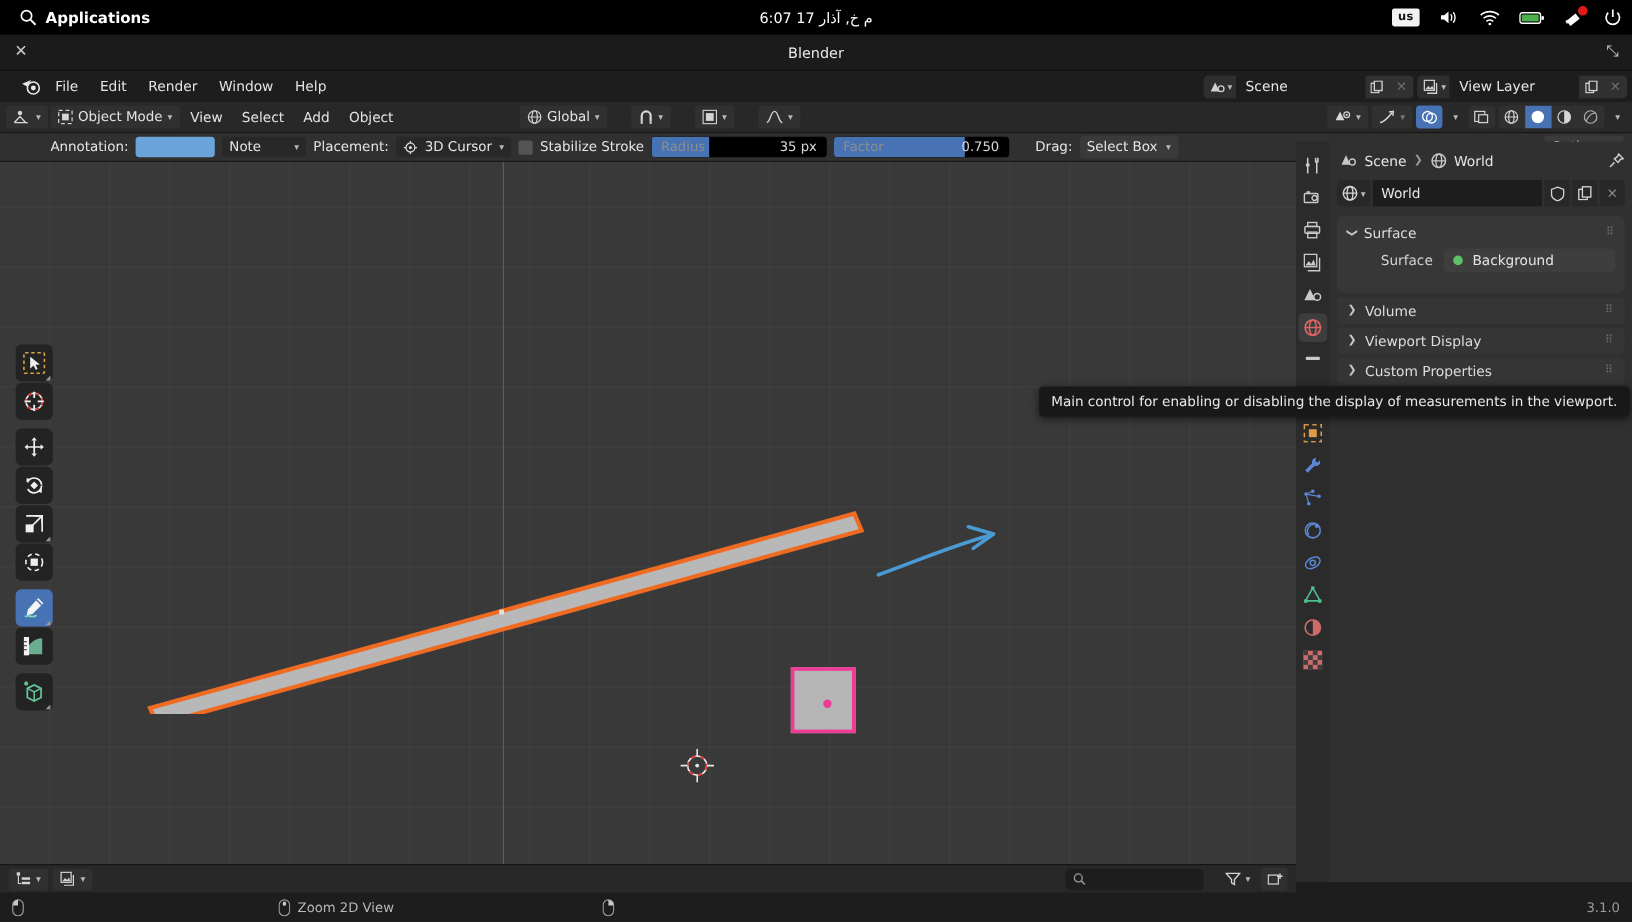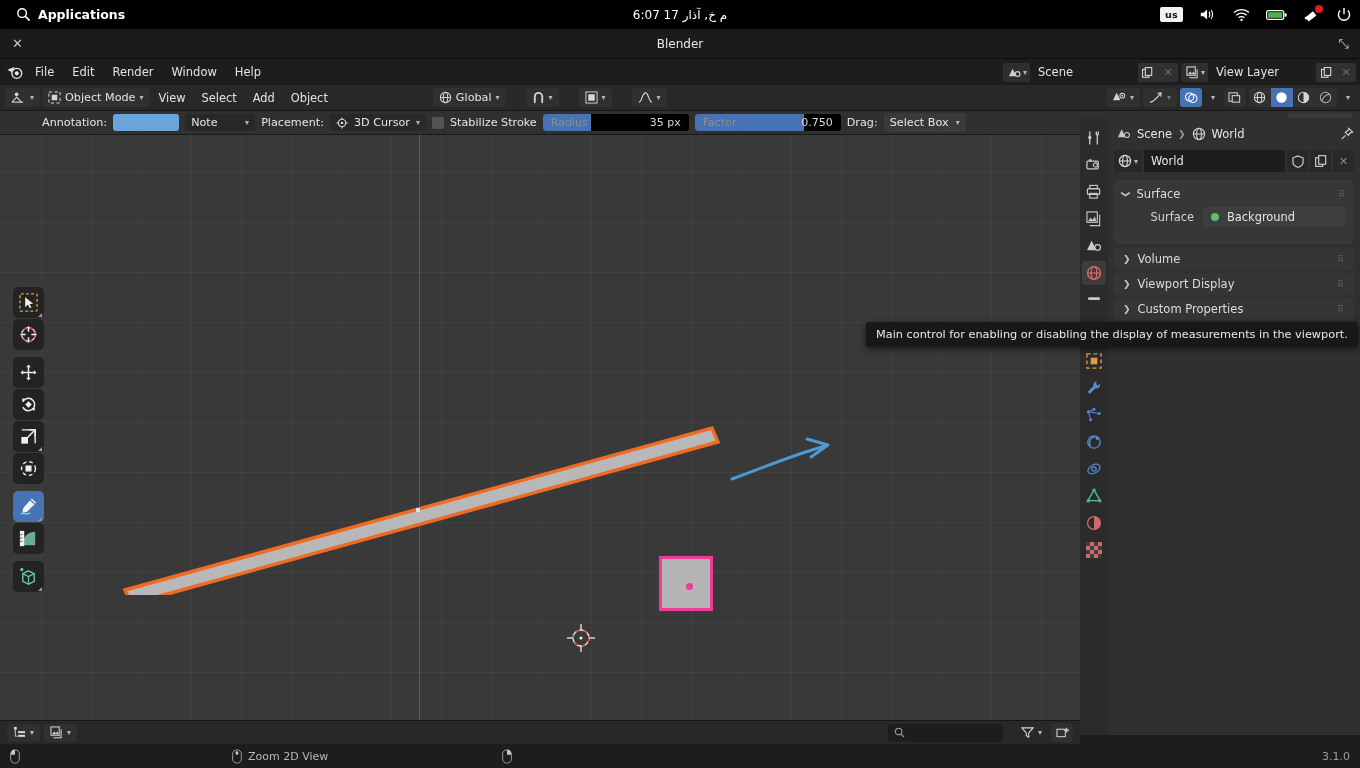--- a/index.html
+++ b/index.html
@@ -39,21 +39,21 @@
   }
   .titlebar .wtitle {
     position: absolute; left: 0; right: 0; text-align: center;
     font-size: 12px; color: #e9e9e9;
   }
   .titlebar .wclose { margin-left: 12px; font-size: 13px; color: #c9c9c9; z-index:2; }
   .titlebar .wmax { margin-left: auto; margin-right: 11px; font-size: 13px; color: #c9c9c9; z-index:2;}
   
   .topbar {
     height: 26px; background: #1d1d1d; display: flex; align-items: center;
-    gap: 0; padding-left: 4px; position: relative;
+    gap: 0; padding-left: 15px; position: relative;
   }
   .blender-logo { width: 22px; height: 20px; display:flex; align-items:center; justify-content:center;}
   .menu-item { padding: 3px 9px; font-size: 11.5px; color: #e3e3e3; }
   .ws-tabs { display: flex; align-items: center; margin-left: 16px; height: 26px; }
   .ws-tab {
     padding: 5px 10px 6px; font-size: 11.5px; color: #a5a5a5; height: 100%;
     display: flex; align-items: center;
   }
   .ws-tab.active { background: #303030; color: #fbfbfb; border-radius: 3px 3px 0 0;}
   .topbar-right { margin-left: auto; display: flex; align-items: center; gap: 3px; padding-right: 4px;}
@@ -462,21 +462,21 @@
   <div class="slider">
     <span class="fill" style="width:33%"></span>
     <span class="lbl">Radius</span>
     <span class="val">35 px</span>
   </div>
   <div class="slider">
     <span class="fill" style="width:75%"></span>
     <span class="lbl">Factor</span>
     <span class="val">0.750</span>
   </div>
-  <span style="margin-left:0">Drag:</span>
+  <span style="margin-left:16px">Drag:</span>
   <div class="combo" style="background:#3a3a3a;height:19px;min-width:82px">
     <span>Select Box</span>
     <span class="chev" style="margin-left:auto">▾</span>
   </div>
   <div class="combo" style="background:#3a3a3a;height:19px;min-width:66px;margin-left:auto;margin-right:7px">
     <span>Options</span>
     <span class="chev" style="margin-left:auto">▾</span>
   </div>
 </div>
 

